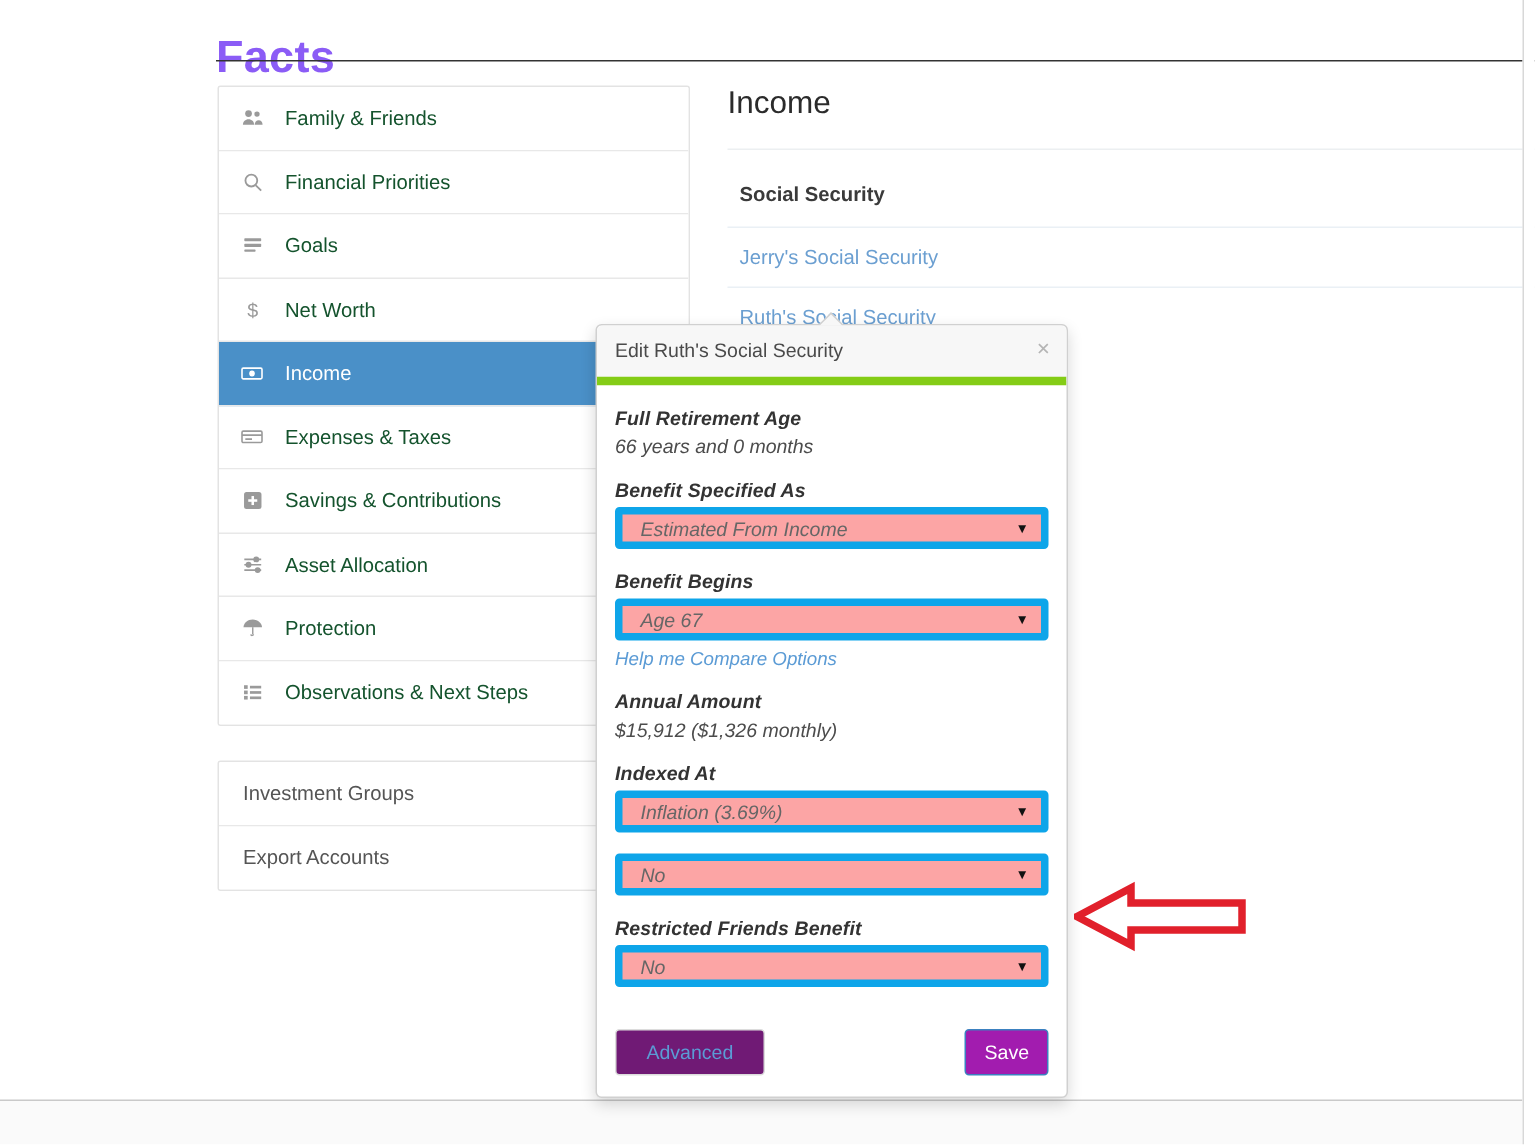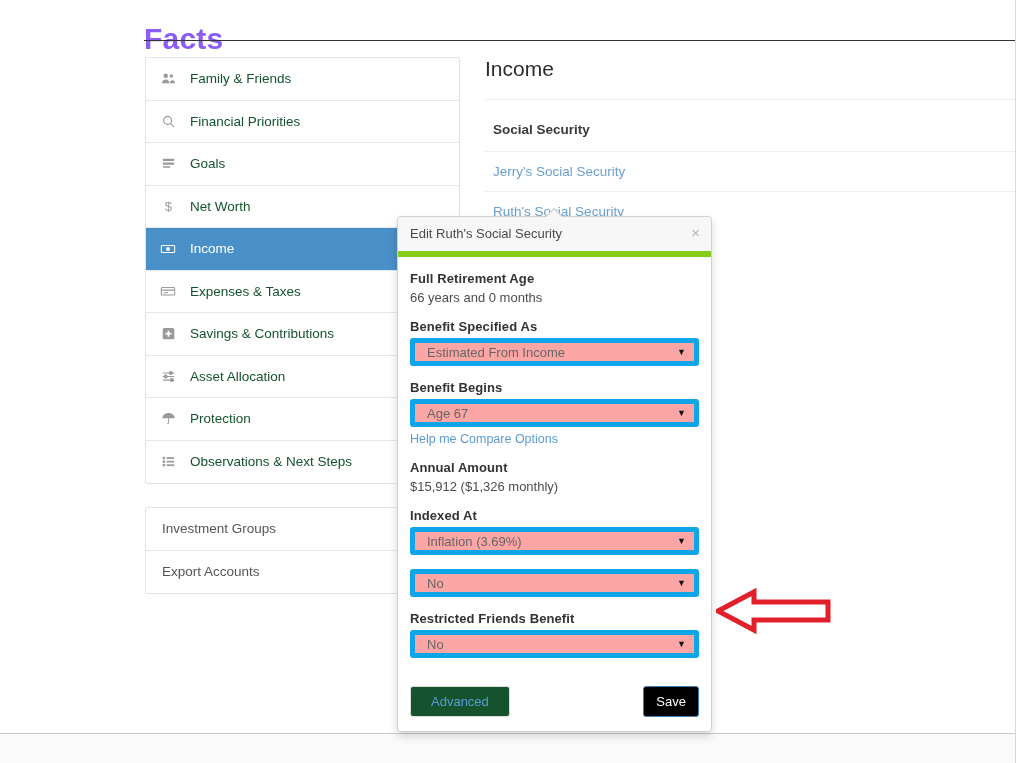--- a/index.html
+++ b/index.html
@@ -174,21 +174,21 @@
     font-size: 15px;
     line-height: 1;
     color: #b5b5b5;
     cursor: pointer;
     font-family: "Liberation Sans", sans-serif;
   }
   .popover-body {
     padding: 14px 12px 12px 12px;
   }
 
-  .fld { margin-bottom: 14px; }
+  .fld { margin-bottom: 14px; font-style: italic; }
   .fld:last-child { margin-bottom: 0; }
   .fld-label {
     font-size: 13px;
     font-weight: bold;
     color: #333333;
     margin-bottom: 4px;
     letter-spacing: 0.1px;
   }
   .fld-static {
     font-size: 13px;
@@ -225,33 +225,33 @@
   .popover-actions {
     display: flex;
     justify-content: space-between;
     align-items: center;
     padding: 16px 12px 14px 12px;
   }
   .btn-advanced {
     min-width: 72px;
     height: 31px;
     border: 1px solid #dcdcdc;
-    background: #14532d;
+    background: #701a75;
     border-radius: 3px;
     font-size: 13px;
     color: #5b9bd5;
     cursor: pointer;
     font-family: "Liberation Sans", sans-serif;
     padding: 0 20px;
   }
   .btn-save {
     min-width: 52px;
     height: 31px;
     border: 1px solid #3b81c0;
-    background: #000000;
+    background: #a21caf;
     border-radius: 3px;
     font-size: 13px;
     color: #ffffff;
     cursor: pointer;
     font-family: "Liberation Sans", sans-serif;
     padding: 0 12px;
   }
 
   
   .footer-rule {

